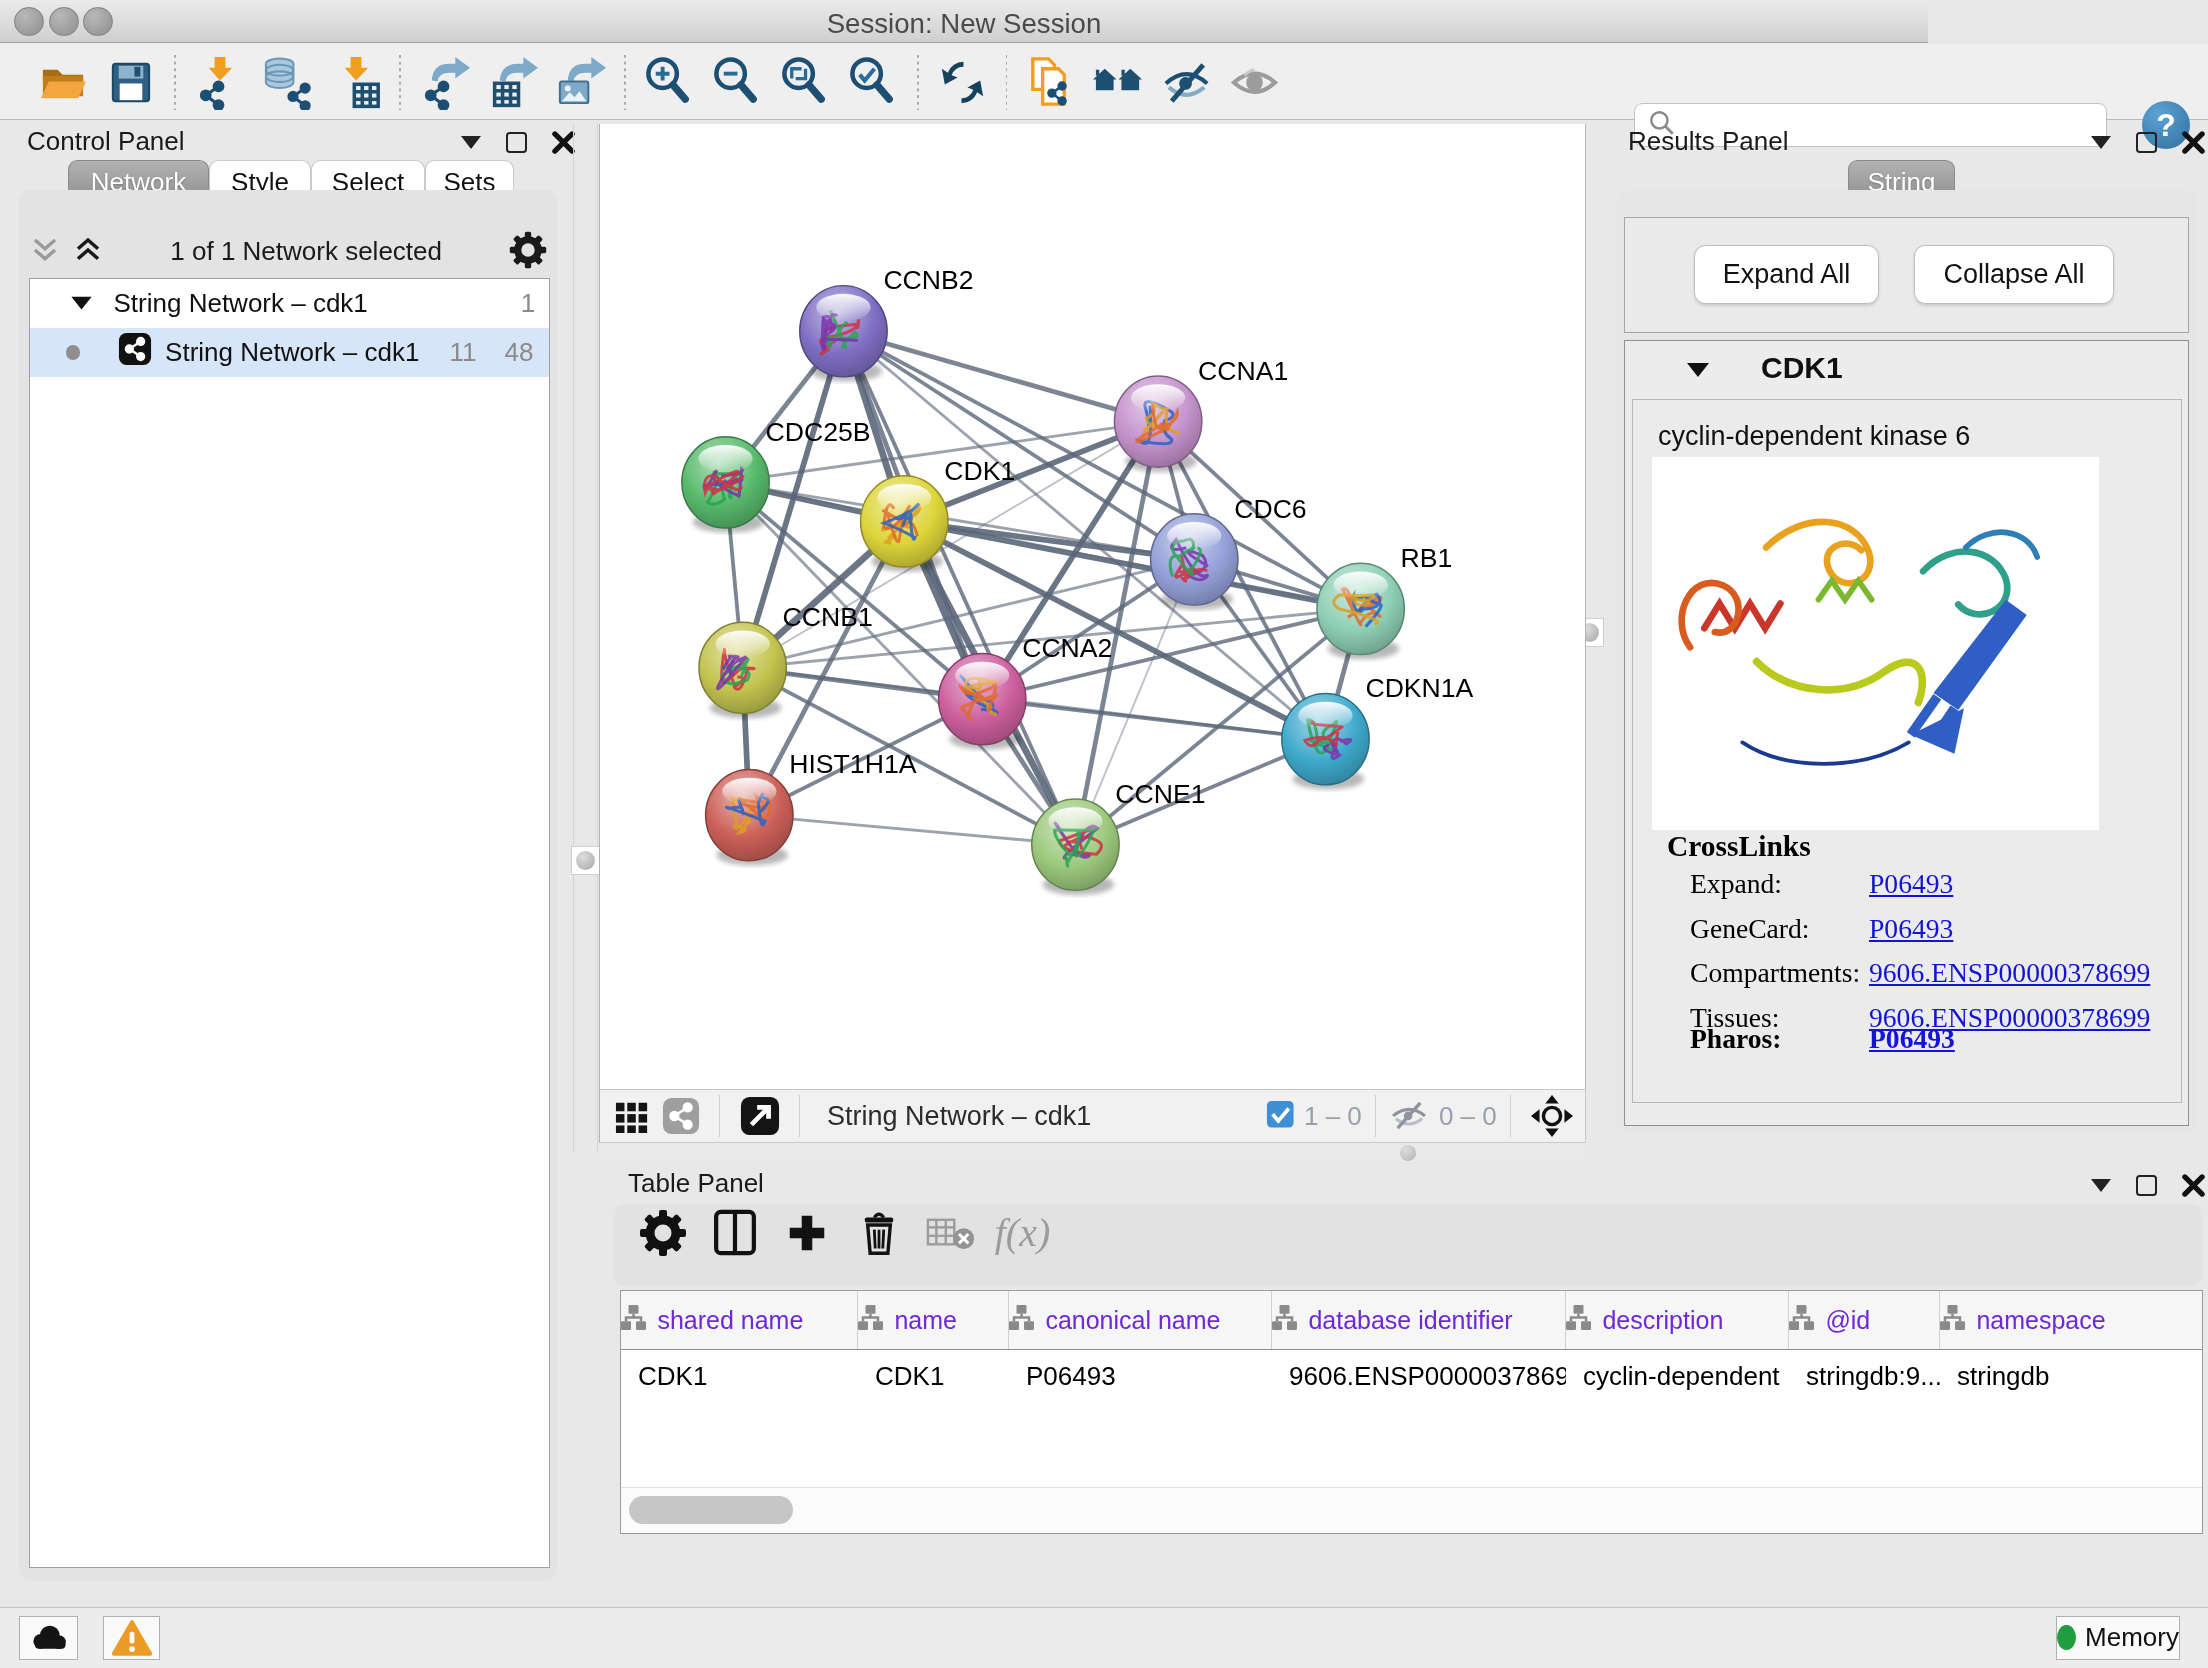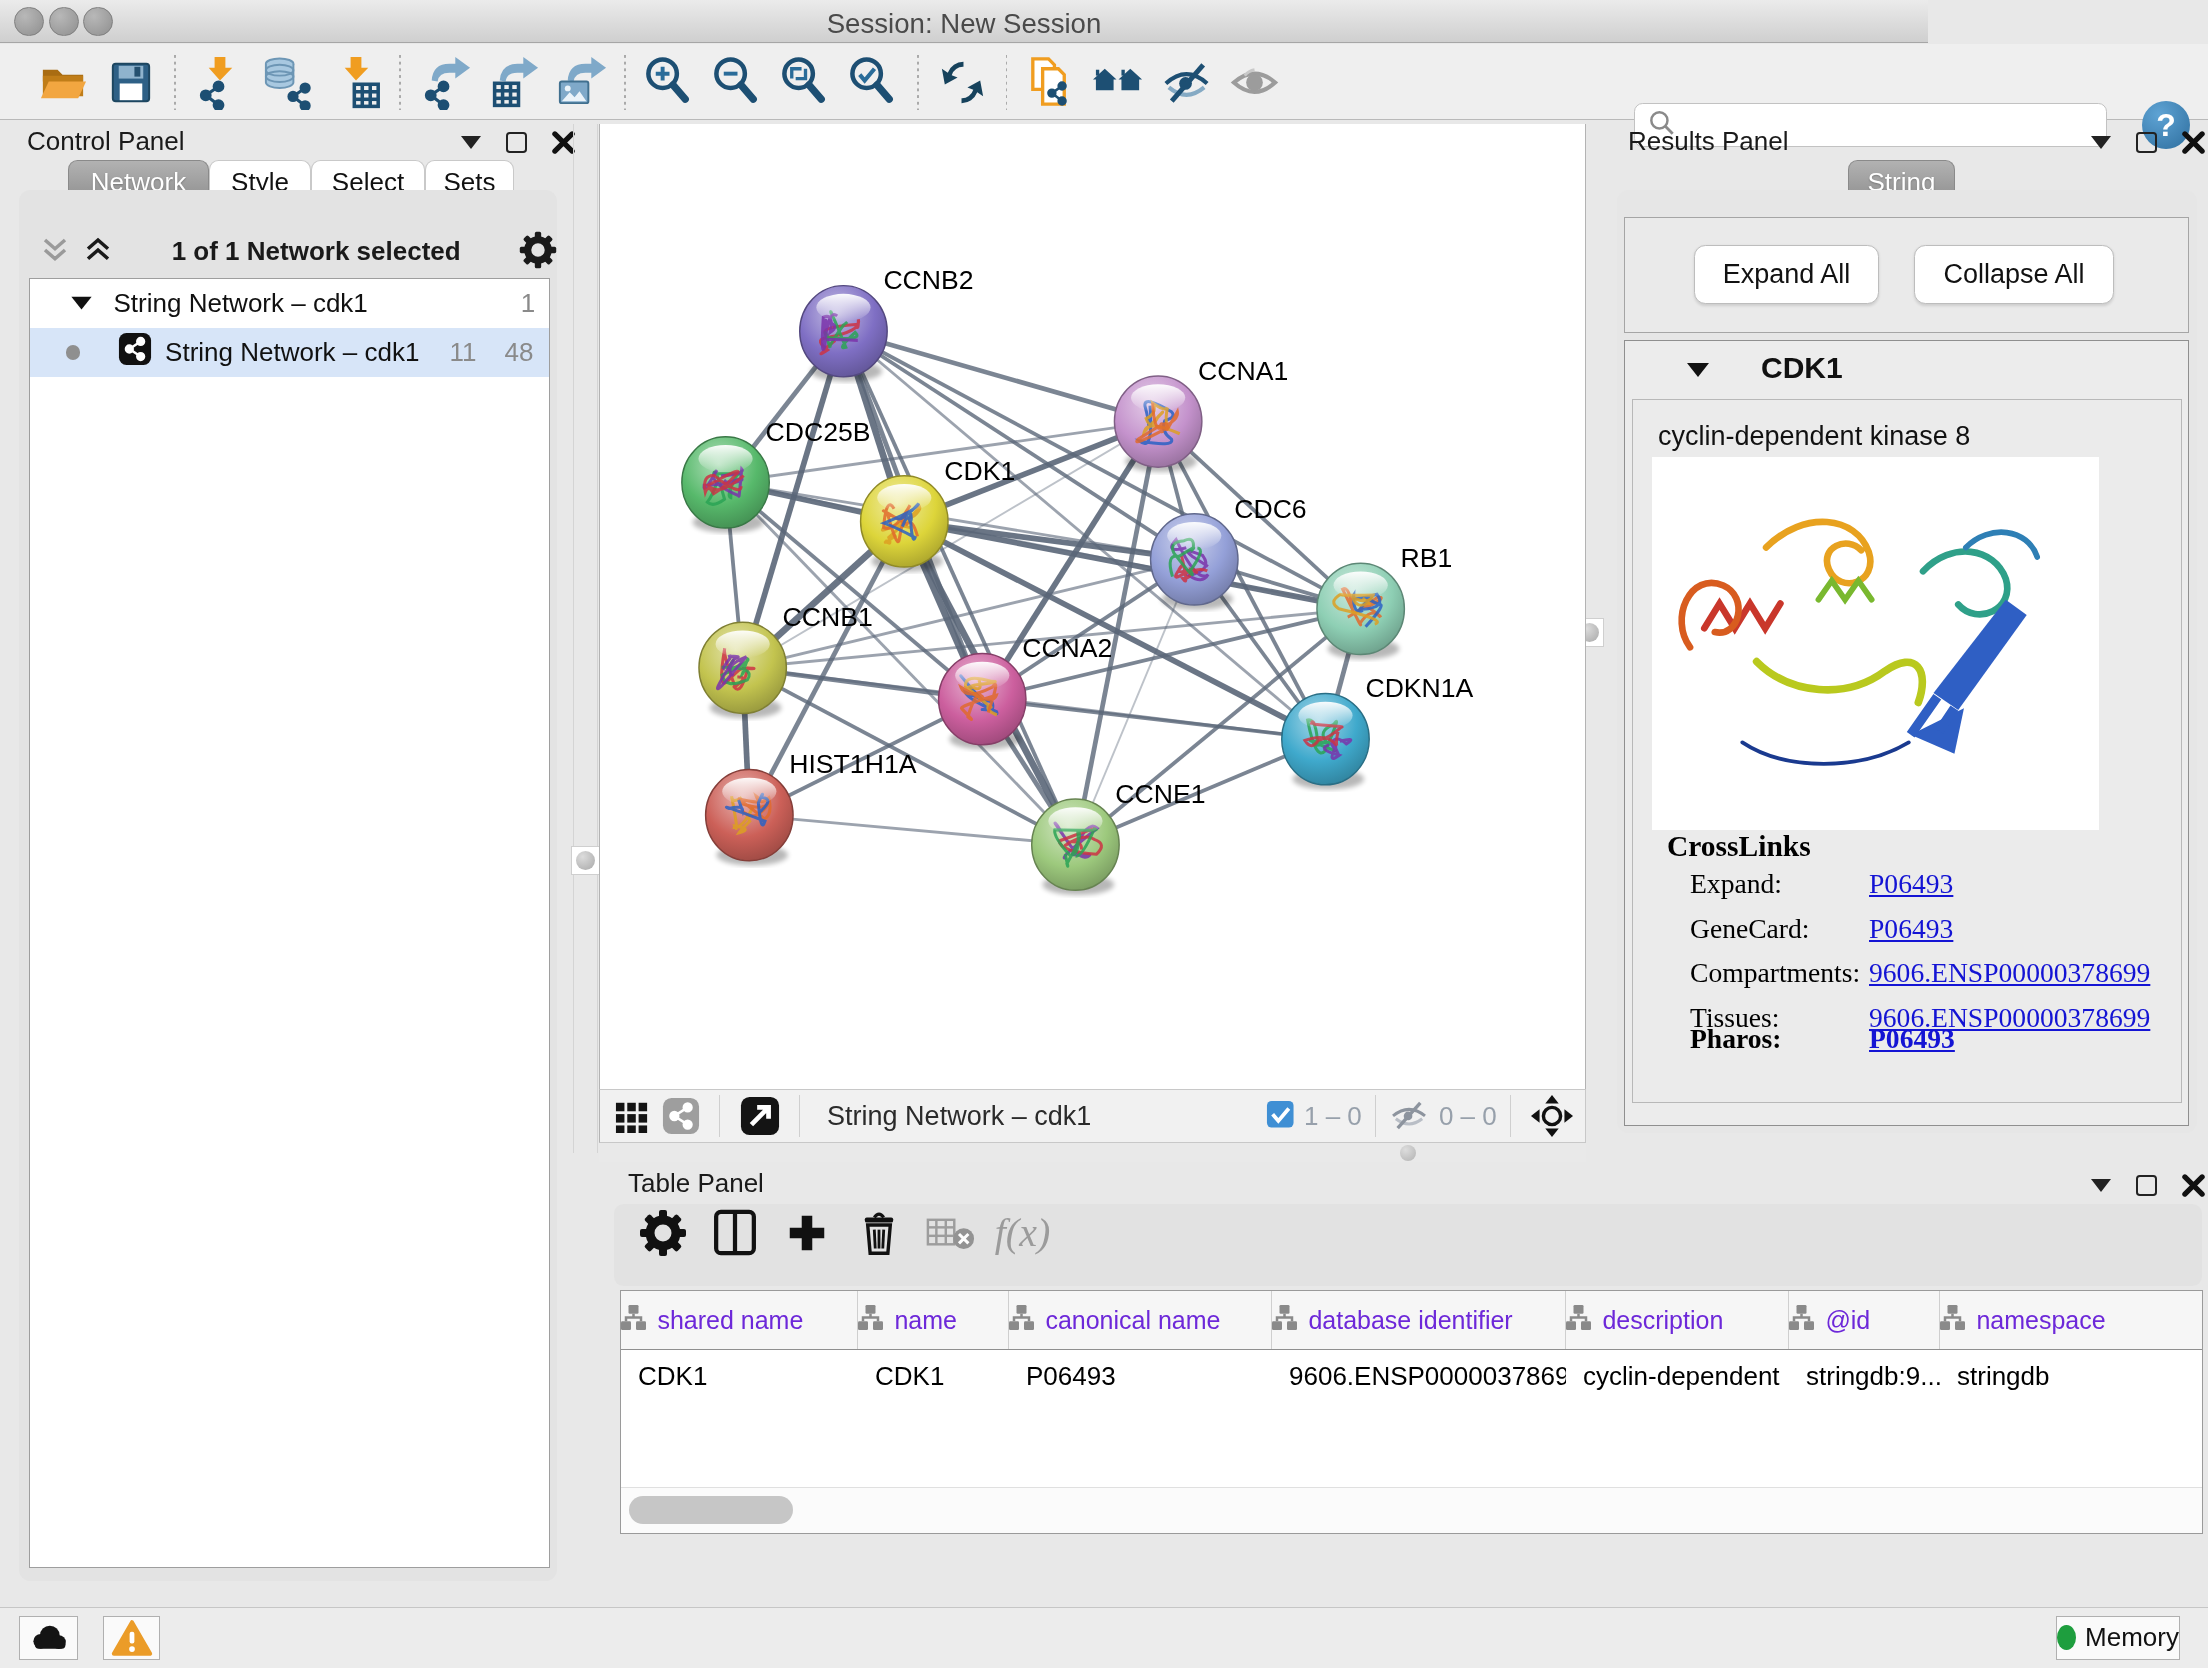--- a/index.html
+++ b/index.html
@@ -39,22 +39,22 @@
 
   .tab { height:44px; display:flex; align-items:center; justify-content:center;
     font-size:26px; border-radius:9.5px 9.5px 0 0; cursor:pointer; position:absolute; }
   .tab.off { background:#fff; color:#111; border:1px solid #c9c9c9; border-bottom:none; }
   .tab.on { background:linear-gradient(#b2b2b2,#8d8d8d); color:#fff; border:1px solid #8a8a8a; border-bottom:none;
     text-shadow:0 1px 1.9px rgba(0,0,0,.25); }
 
   
   #cp-body { position:absolute; left:19px; top:190px; width:538px; height:1391px;
     background:#e3e3e3; border-radius:11.4px; }
-  #cp-selrow { position:absolute; left:40px; top:228px; width:517px; height:46px;
-    display:flex; align-items:center;font-weight:bold; }
+  #cp-selrow { position:absolute; left:30px; top:228px; width:517px; height:46px;
+    display:flex; align-items:center; }
   #cp-selrow .status { flex:1; text-align:center; font-size:26px; color:#1a1a1a; }
   #cp-tree { position:absolute; left:28.5px; top:278px; width:521px; height:1290px;
     background:#fff; border:1.9px solid #9e9e9e; }
   .tree-row { height:49px; display:flex; align-items:center; font-size:26px; color:#111; position:relative; }
   .tree-row.sel { background:#d7e5f8; }
   .tree-count { position:absolute; color:#8a8a8a; }
 
   
   .vsep-line { position:absolute; top:124px; height:1029px; width:1px; background:#d4d4d4; }
   .split-handle { position:absolute; width:28.5px; height:28.5px; background:#fff; border:1px solid #cfcfcf;
@@ -705,21 +705,21 @@
   <div id="rp-body"></div>
   <div id="rp-expandbox"></div>
   <button class="rp-btn" style="left:1694px; top:245px; width:185px">Expand All</button>
   <button class="rp-btn" style="left:1914px; top:245px; width:200px">Collapse All</button>
   <div id="rp-section"></div>
   <div id="rp-sec-head">
     <div class="tri"></div>
     <div id="rp-gene">CDK1</div>
   </div>
   <div id="rp-inner">
-    <div id="rp-desc">cyclin-dependent kinase 8</div>
+    <div id="rp-desc">cyclin-dependent kinase 6</div>
     <div id="rp-img">
       <svg id="ribbon-svg" width="447" height="373" viewBox="0 0 470 392">
 <g fill="none" stroke-linecap="round">
 <path d="M55 180 l16-26 16 26 16-26 16 26 16-26" stroke="#c9372b" stroke-width="7"></path>
 <path d="M40 200 C 18 170, 40 120, 75 135 C 102 147, 92 190, 66 184" stroke="#d85c1f" stroke-width="7"></path>
 <path d="M120 95 C 160 55, 215 62, 228 100 C 238 132, 198 145, 186 118 C 176 95, 205 82, 220 98" stroke="#e8a21f" stroke-width="7"></path>
 <path d="M110 215 C 145 250, 205 255, 245 225 C 278 202, 292 225, 280 258" stroke="#b9c91e" stroke-width="8"></path>
 <path d="M175 150 l14-20 14 20 14-20 14 20" stroke="#79b82f" stroke-width="6"></path>
 <path d="M285 120 C 315 88, 360 95, 372 128 C 382 160, 342 178, 322 155" stroke="#2fa089" stroke-width="7"></path>
 <path d="M330 95 C 355 70, 395 75, 405 105" stroke="#2e7fb5" stroke-width="6"></path>

